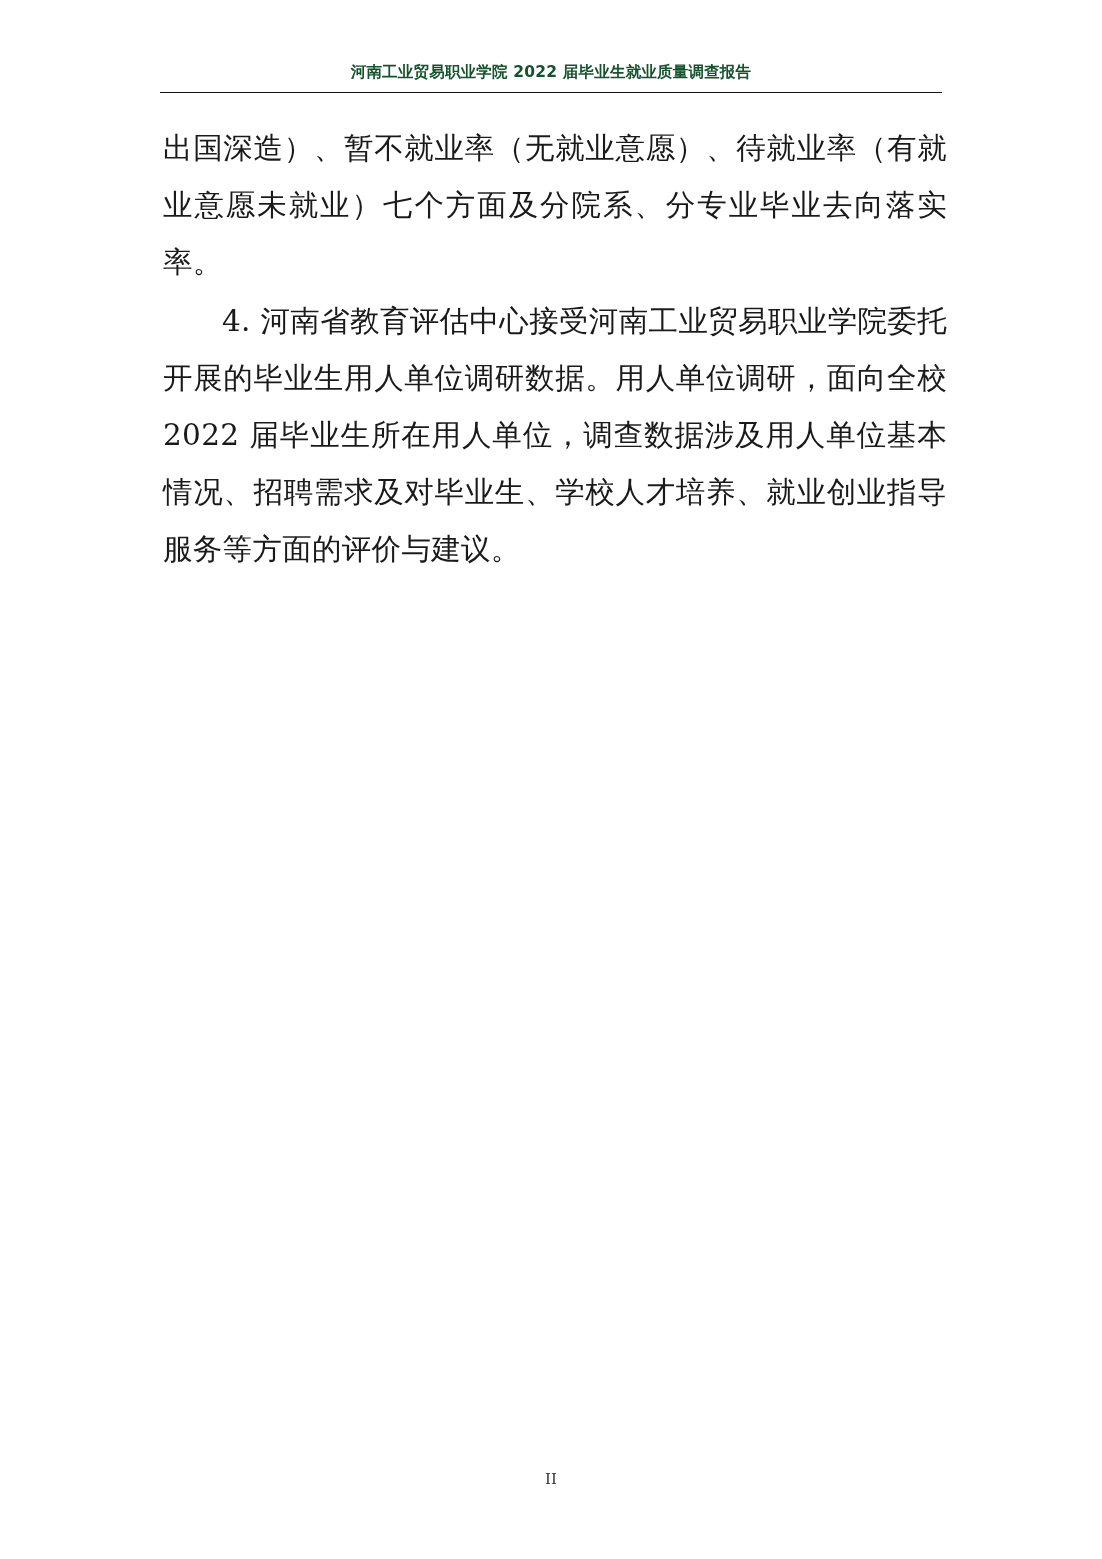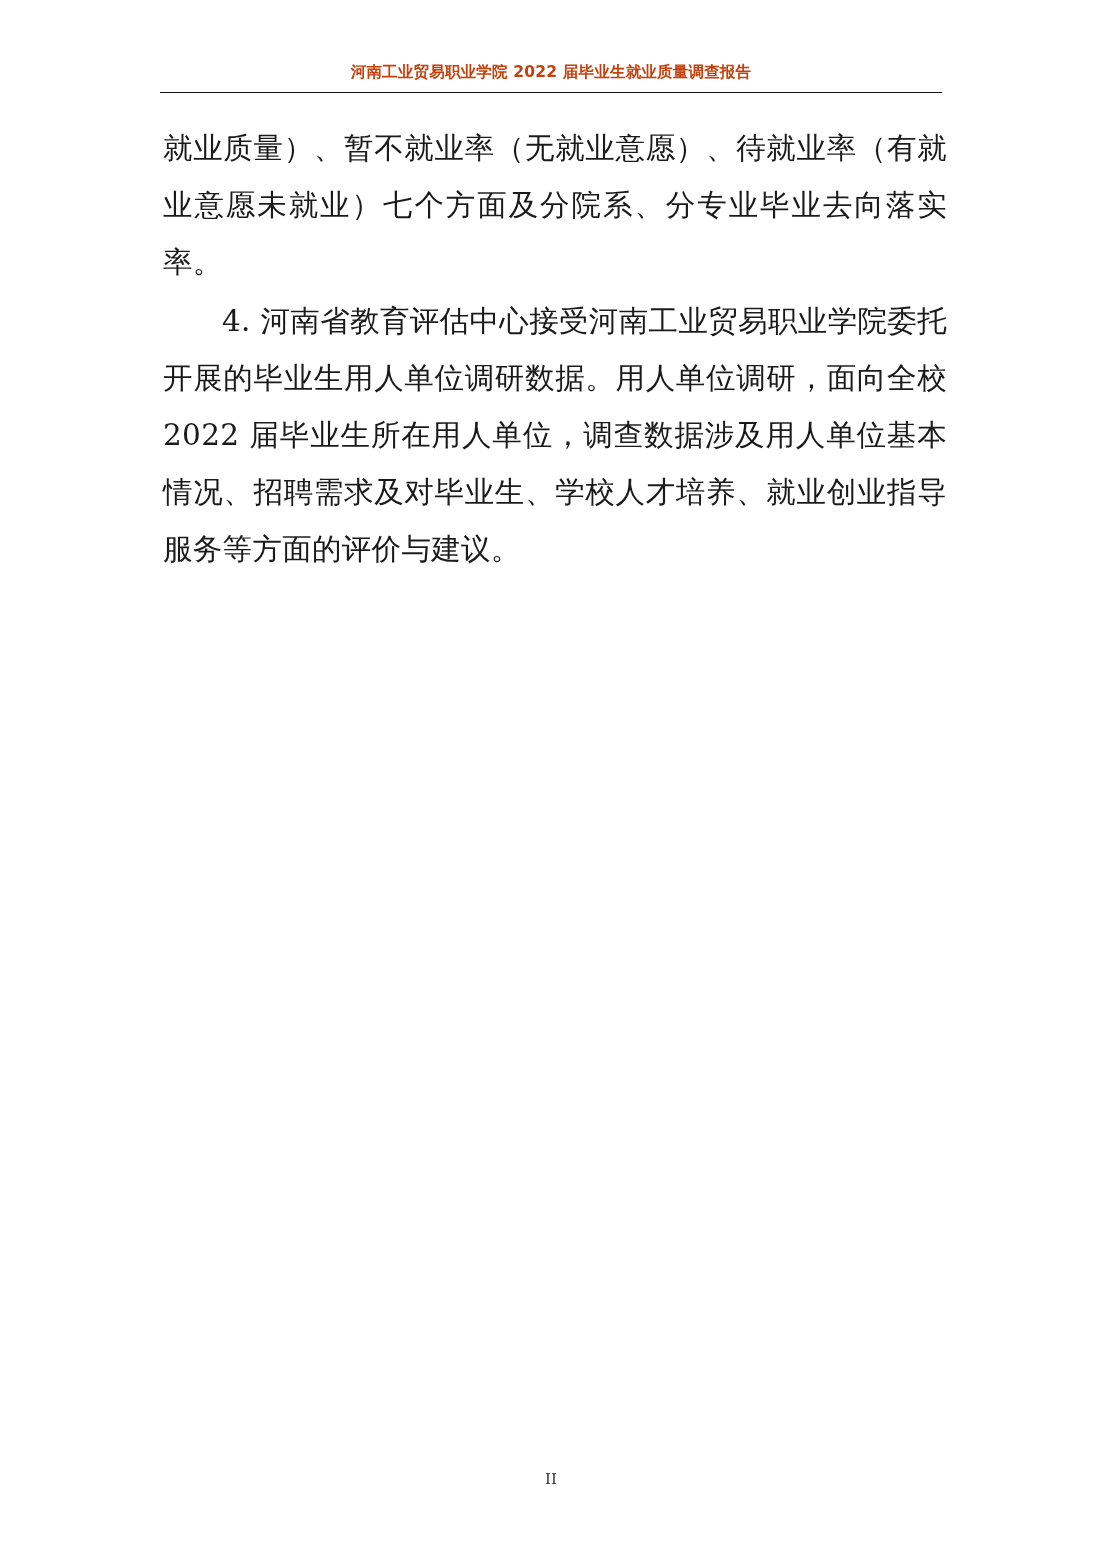--- a/index.html
+++ b/index.html
@@ -21,21 +21,21 @@
   .header {
     position: absolute;
     left: 160px;
     right: 160px;
     top: 62px;
     text-align: center;
     font-family: "DejaVu Sans", "Liberation Sans", sans-serif;
     font-size: 15.5px;
     font-weight: 700;
     letter-spacing: 0.2px;
-    color: #c2410c;
+    color: #14532d;
     padding-bottom: 9px;
     border-bottom: 1.6px solid #111111;
     white-space: nowrap;
   }
   .content {
     position: absolute;
     left: 163px;
     top: 120px;
     width: 784px;
   }
@@ -67,19 +67,19 @@
   }
 </style>
 </head>
 <body>
 
 <div class="page">
 
   <div class="header">河南工业贸易职业学院 2022 届毕业生就业质量调查报告</div>
 
   <div class="content">
-    <p class="para">就业质量）、暂不就业率（无就业意愿）、待就业率（有就业意愿未就业）七个方面及分院系、分专业毕业去向落实率。</p>
+    <p class="para">出国深造）、暂不就业率（无就业意愿）、待就业率（有就业意愿未就业）七个方面及分院系、分专业毕业去向落实率。</p>
     <p class="para indent last-justify">4. 河南省教育评估中心接受河南工业贸易职业学院委托开展的毕业生用人单位调研数据。用人单位调研，面向全校 2022 届毕业生所在用人单位，调查数据涉及用人单位基本情况、招聘需求及对毕业生、学校人才培养、就业创业指导服务等方面的评价与建议。</p>
   </div>
 
   <div class="footer">II</div>
 
 </div>
 
 </body></html>

